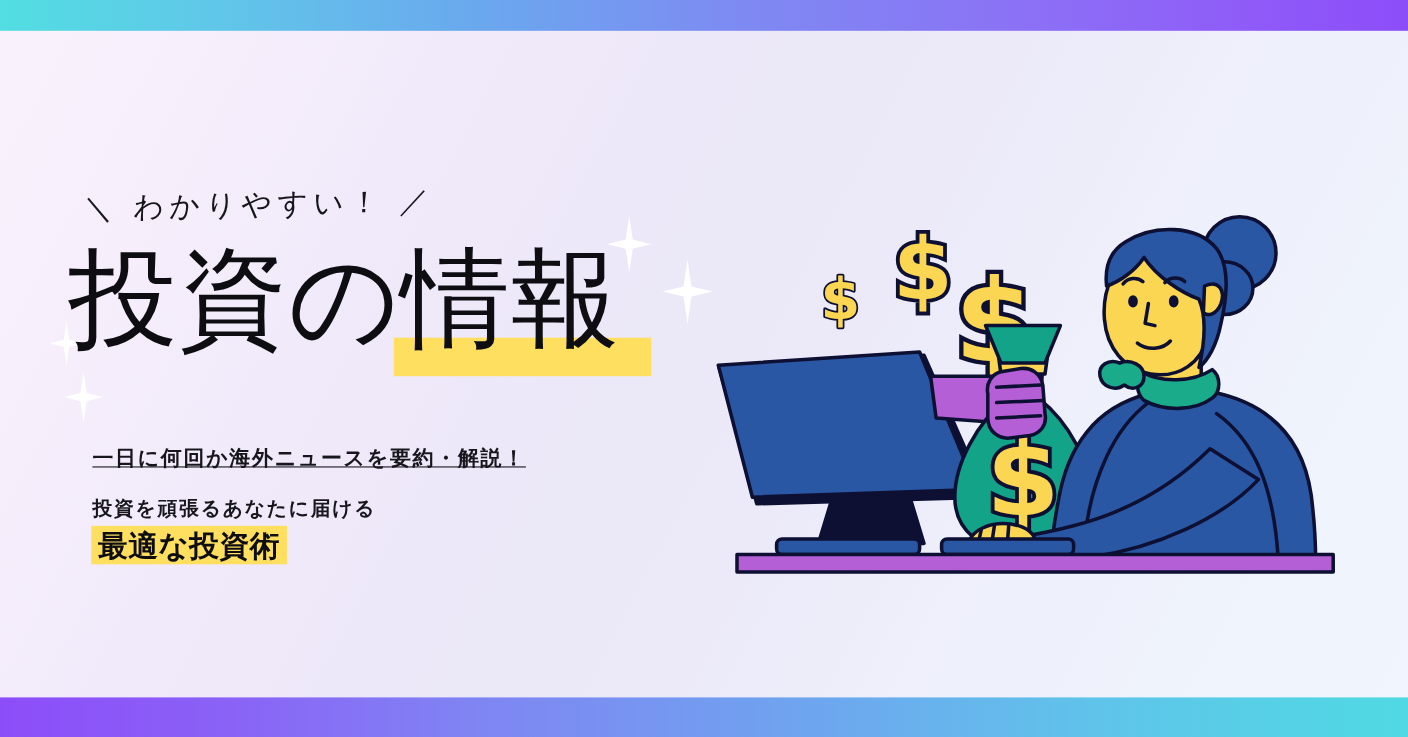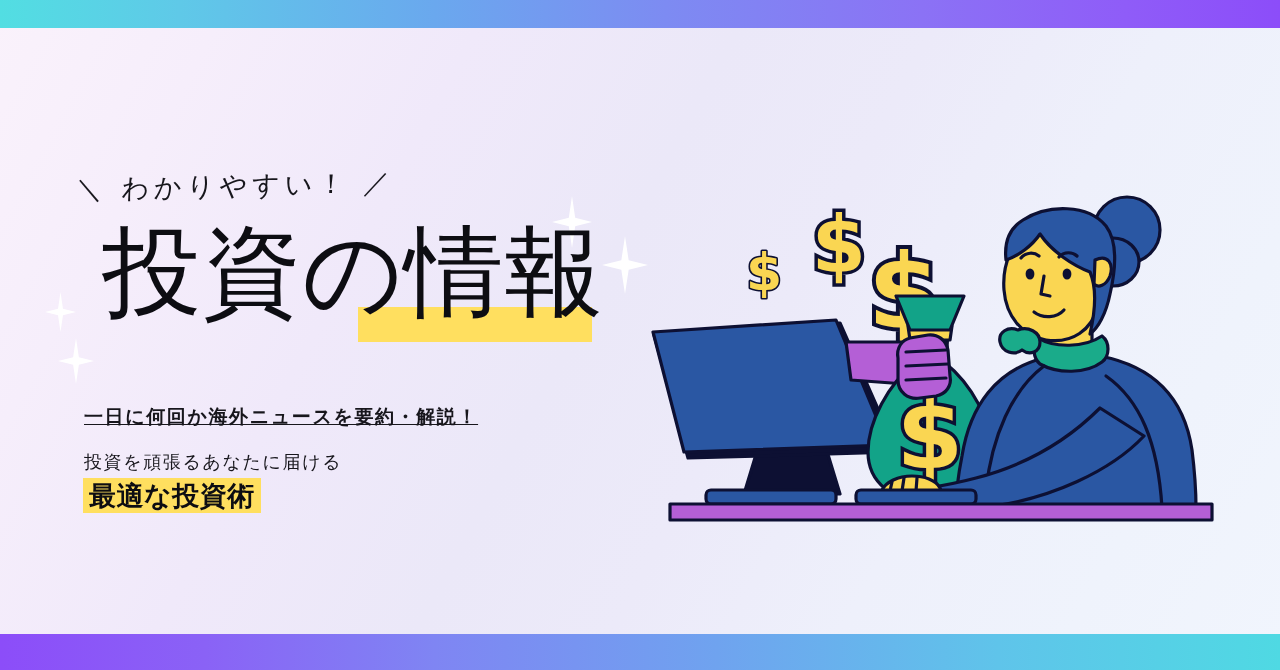--- a/index.html
+++ b/index.html
@@ -91,42 +91,41 @@
   }
   .headline {
     position: relative;
     font-family: "DejaVu Sans", sans-serif;
     font-size: 99px;
     line-height: 1;
     font-weight: 400;
     letter-spacing: 1px;
     color: #0d0d12;
     white-space: nowrap;
-    margin-left: 40px;
   }
 
   .sub-line-1 {
     position: absolute;
     left: 84px;
     top: 404px;
     font-family: "DejaVu Sans", sans-serif;
     font-size: 19px;
     font-weight: bold;
     letter-spacing: 1.6px;
     color: #17161c;
     white-space: nowrap;
     text-decoration: underline;
   }
   .sub-line-2 {
     position: absolute;
     left: 84px;
     top: 450px;
     font-family: "DejaVu Sans", sans-serif;
     font-size: 18px;
-    font-weight: normal;
+    font-weight: bold;
     letter-spacing: 1.6px;
     color: #17161c;
     white-space: nowrap;
   }
   .sub-hl-wrap {
     position: absolute;
     left: 83px;
     top: 478px;
     height: 35px;
     background: #ffdf5f;

